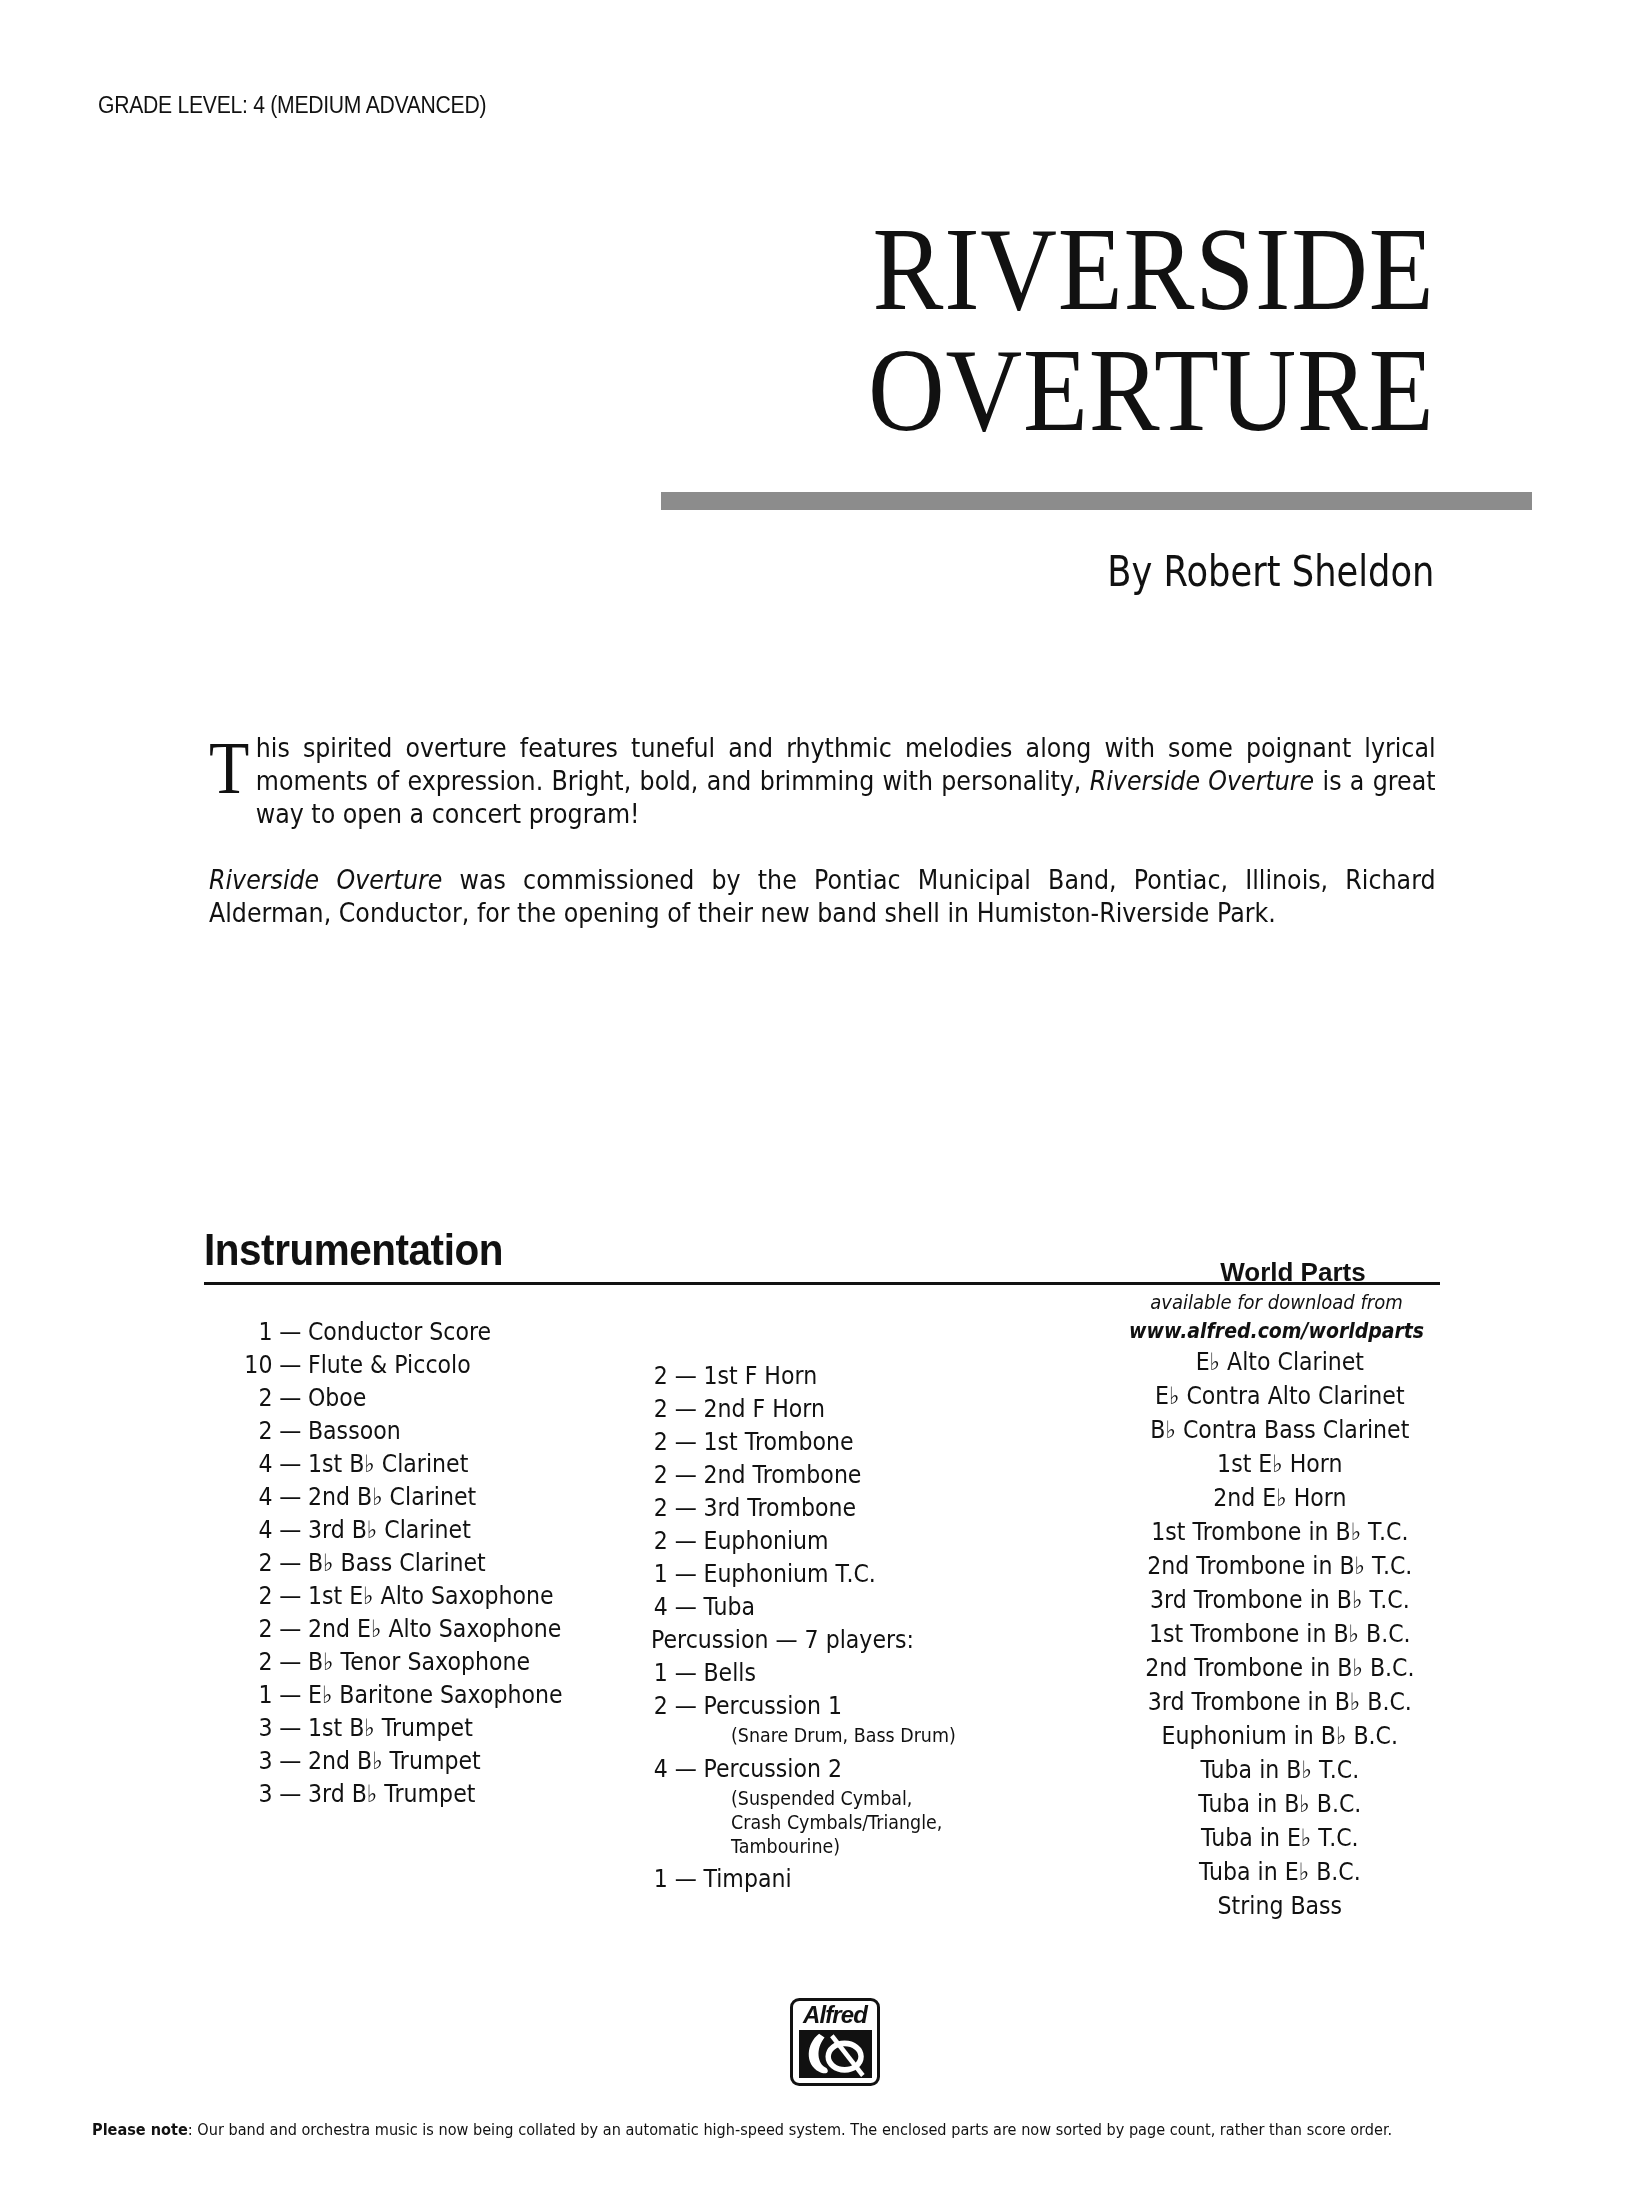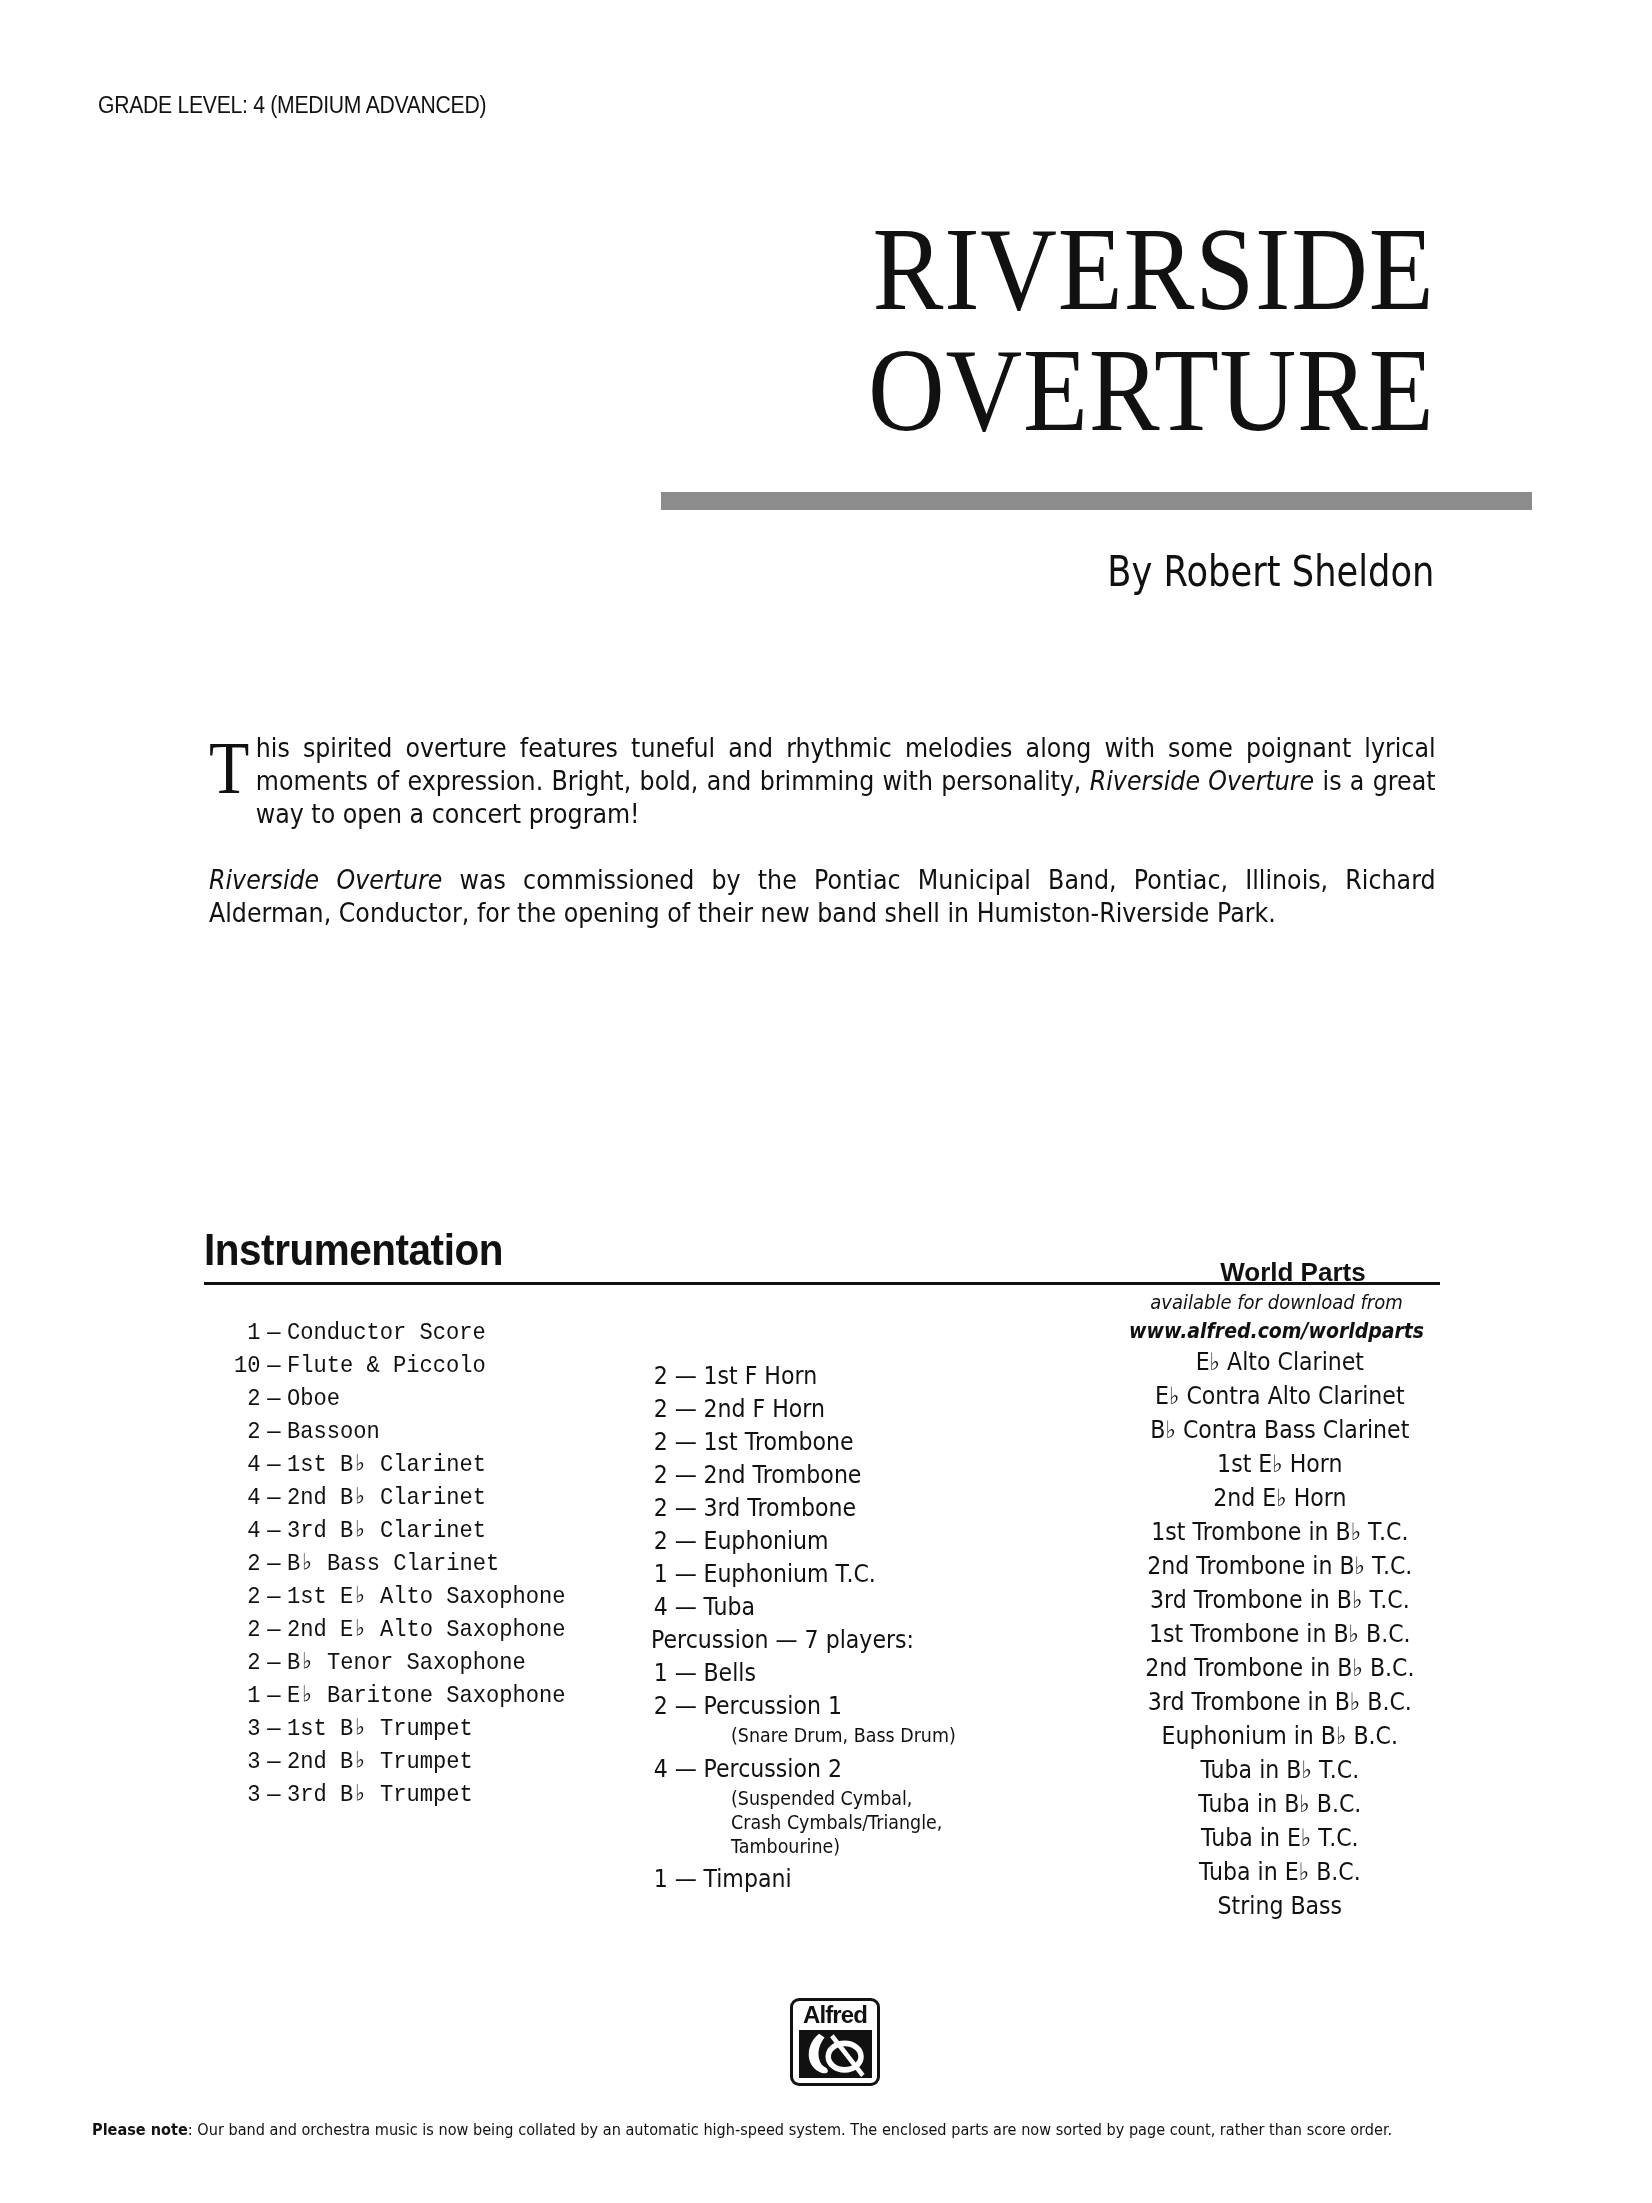--- a/index.html
+++ b/index.html
@@ -15,29 +15,29 @@
   .desc em { font-style: italic; }
   .inst-head { left: 204px; top: 1225px; font-family: "Liberation Sans", sans-serif; font-weight: 700; font-size: 44px; letter-spacing: -0.5px; transform: scaleX(0.92); transform-origin: left top; color: #111; }
   .inst-rule { left: 204px; top: 1282px; width: 1236px; height: 2.8px; background: #111; }
   .col { font-family: "DejaVu Sans", sans-serif; font-size: 24px; color: #111; }
   .row { height: 33px; line-height: 33px; white-space: nowrap; transform: scaleX(0.92); transform-origin: left top; }
   .qty { display: inline-block; text-align: right; }
   .col1 .qty { width: 57px; }
   .col2 .qty { width: 18.4px; }
   .dash { display: inline-block; margin: 0 7.3px; }
   .sub { font-size: 19px; line-height: 24px; padding-left: 87px; white-space: nowrap; transform: scaleX(0.92); transform-origin: left top; }
-  .col1 { left: 208px; top: 1316px; font-family: Liberation Mono, monospace; }
+  .col1 { left: 220px; top: 1316px; }
   .col2 { left: 651px; top: 1316px; margin-top: 44px; }
   .col3 { left: 1129px; top: 1256px; text-align: center; }
   .wp-title { font-family: "Liberation Sans", sans-serif; font-weight: 700; font-size: 26px; line-height: 33px; }
   .wp-sub { font-style: italic; font-size: 20px; line-height: 27.5px; transform: scaleX(0.9); transform-origin: left top; white-space: nowrap; }
   .wp-url { font-style: italic; font-weight: 700; font-size: 21px; line-height: 29px; transform: scaleX(0.9); transform-origin: left top; white-space: nowrap; }
   .wp-item { height: 34px; line-height: 33px; white-space: nowrap; transform: scaleX(0.92); transform-origin: left top; }
   .logo { left: 790px; top: 1998px; width: 88px; width: 90px; height: 88px; border: 3.7px solid #111; border-radius: 9.2px; box-sizing: border-box; background: #fff; overflow: hidden; }
-  .logo-text { font-family: "Liberation Sans", sans-serif; font-weight: 700; font-size: 24px; text-align: center; line-height: 27.5px; letter-spacing: -0.9px; }
+  .logo-text { font-family: "Liberation Sans", sans-serif; font-weight: 700; font-size: 24px; text-align: center; line-height: 27.5px; letter-spacing: -0.9px; font-style: italic; }
   .logo-mark { position: absolute; left: 5.5px; right: 5.5px; top: 29px; bottom: 5.5px; background: #111; }
   .footer { left: 92px; top: 2121px; font-family: "DejaVu Sans", sans-serif; font-size: 15.6px; white-space: nowrap; transform: scaleX(0.93); transform-origin: left top; color: #111; }
   .footer b { font-weight: 700; }
 </style>
 </head>
 <body>
 
 <div class="abs grade">GRADE LEVEL: 4 (MEDIUM ADVANCED)</div>
 
 <div class="abs title">

